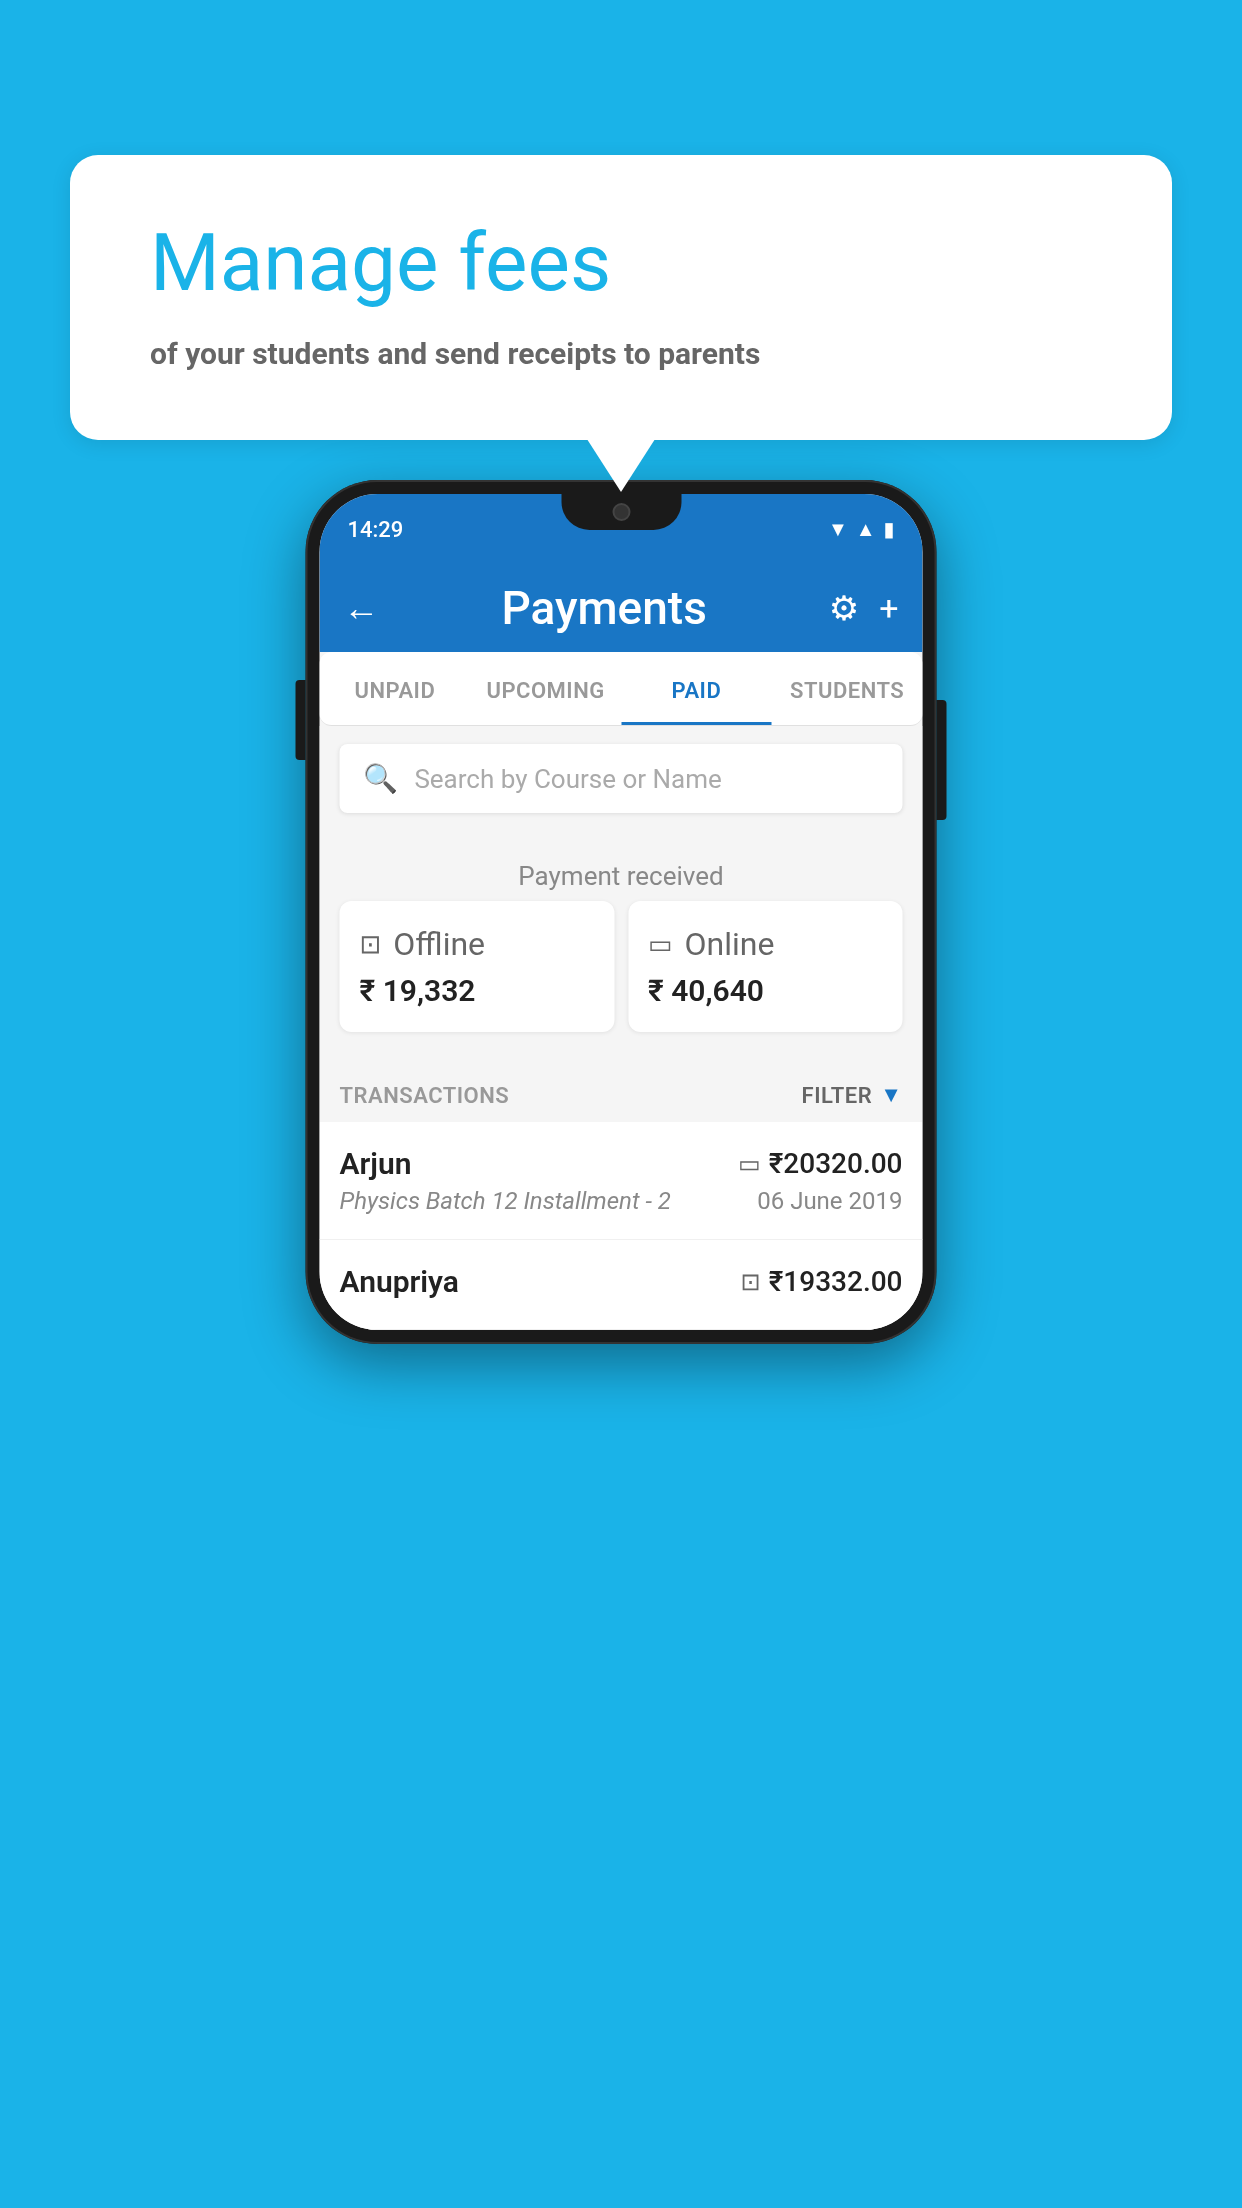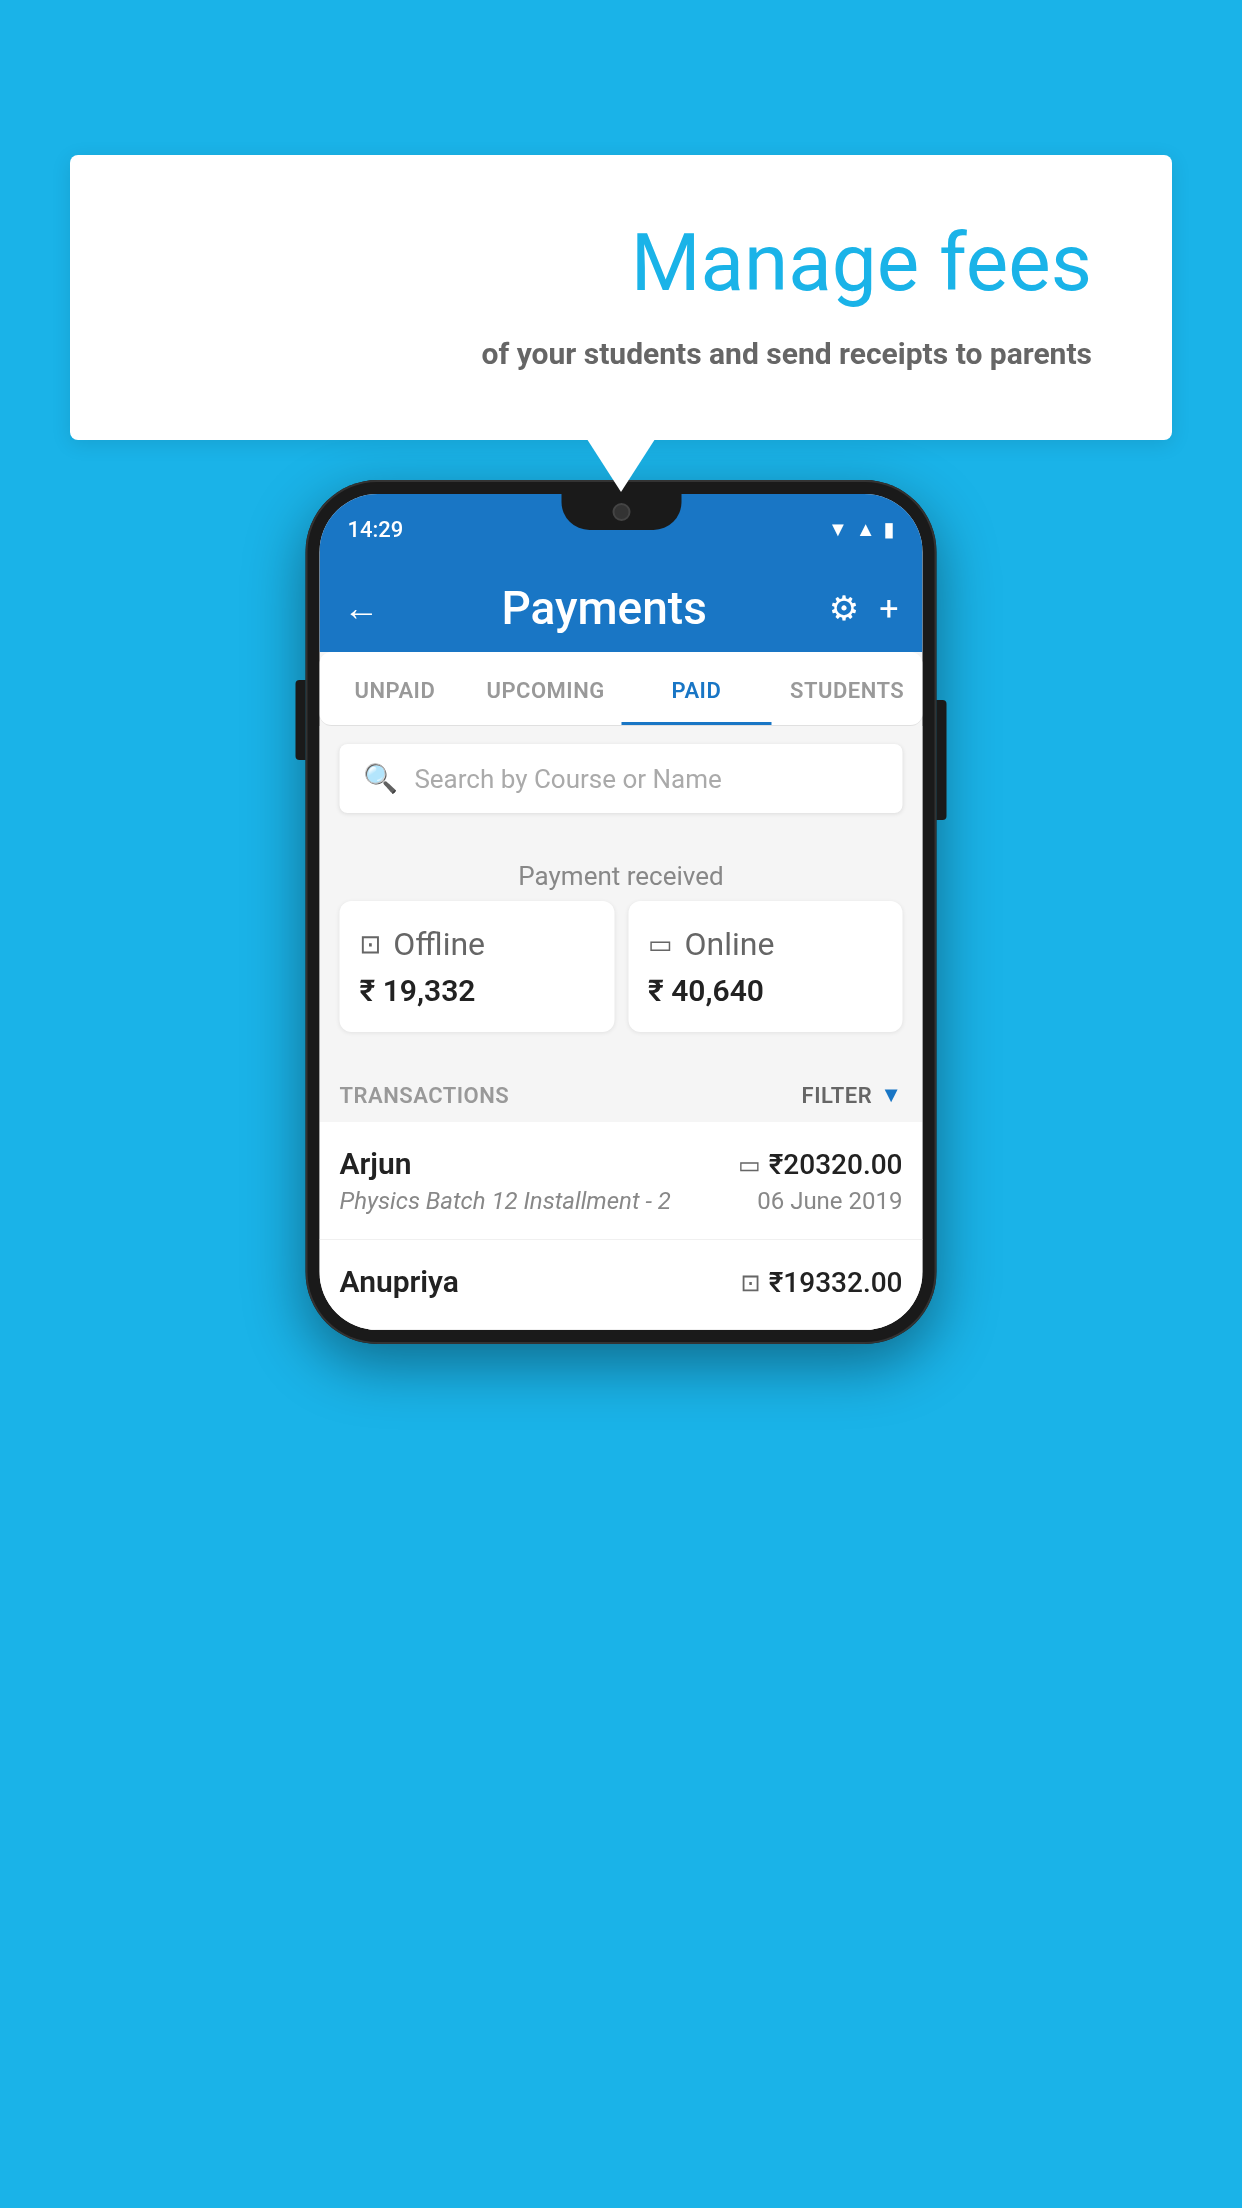--- a/index.html
+++ b/index.html
@@ -15,23 +15,23 @@
     
     .speech-bubble-container {
       position: absolute;
       top: 155px;
       left: 70px;
       right: 70px;
       z-index: 10;
     }
     .speech-bubble {
       background: white;
-      border-radius: 8px;
+      border-radius: 28px;
       padding: 60px 80px 65px;
-      text-align: right;
+      text-align: left;
       position: relative;
       box-shadow: 0 4px 20px rgba(0,0,0,0.1);
     }
     .speech-bubble::after {
       content: '';
       position: absolute;
       bottom: -52px;
       left: 50%;
       transform: translateX(-50%);
       width: 0;
@@ -315,21 +315,21 @@
     .transactions-list {
       background: white;
     }
     .transaction-row {
       padding: 24px 20px;
       border-bottom: 1px solid #f0f0f0;
     }
     .transaction-top {
       display: flex;
       justify-content: space-between;
-      align-items: flex-end;
+      align-items: center;
       margin-bottom: 6px;
     }
     .transaction-name {
       font-size: 30px;
       font-weight: 600;
       color: #222;
     }
     .transaction-amount {
       display: flex;
       align-items: center;

